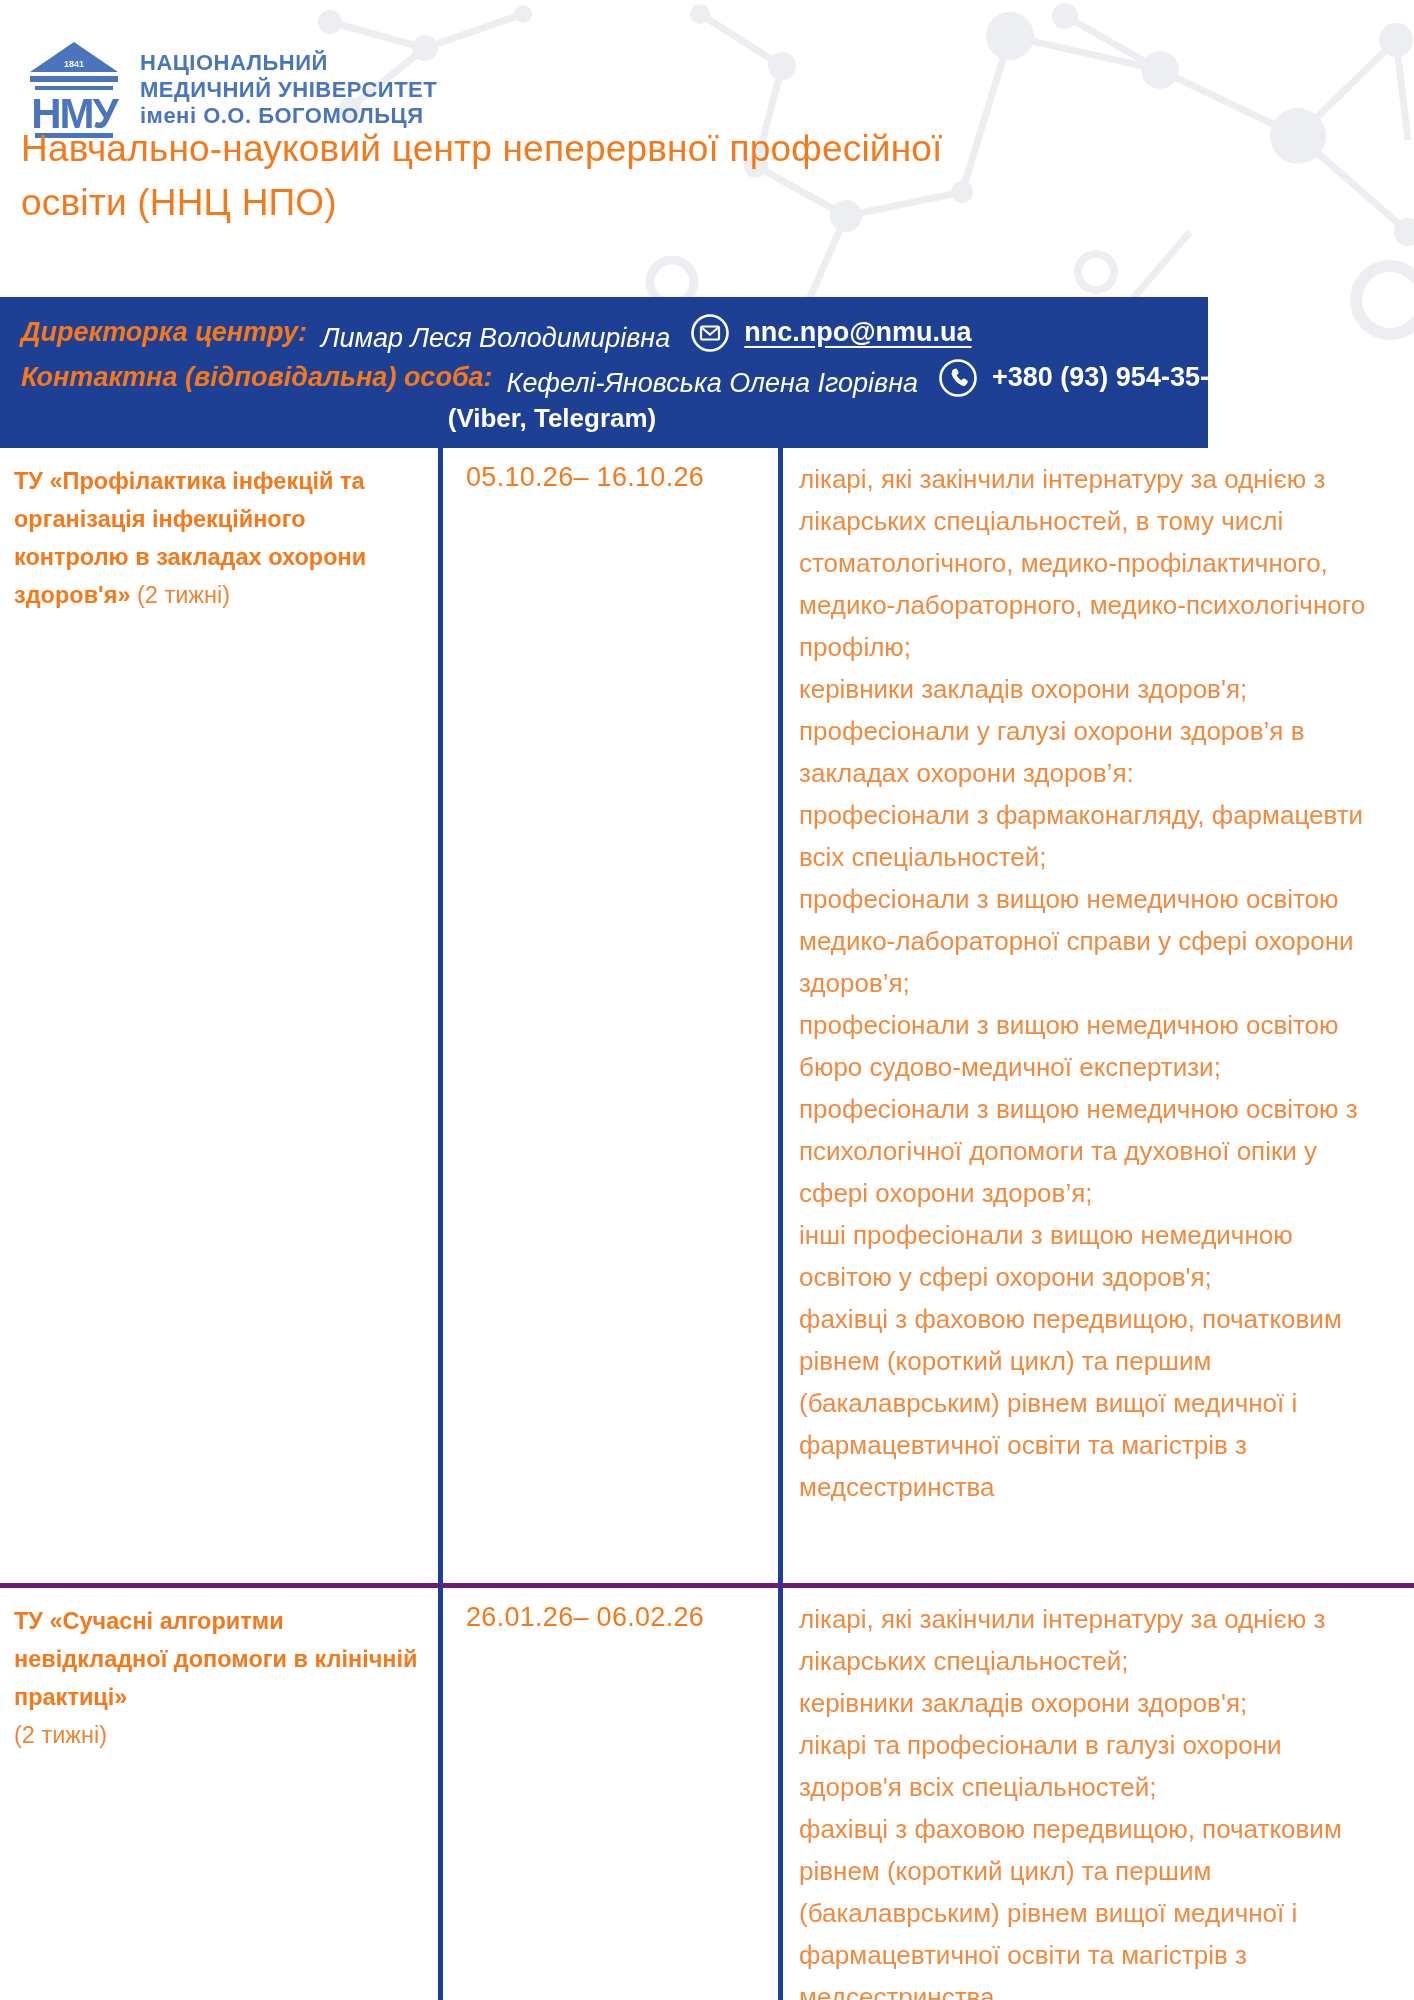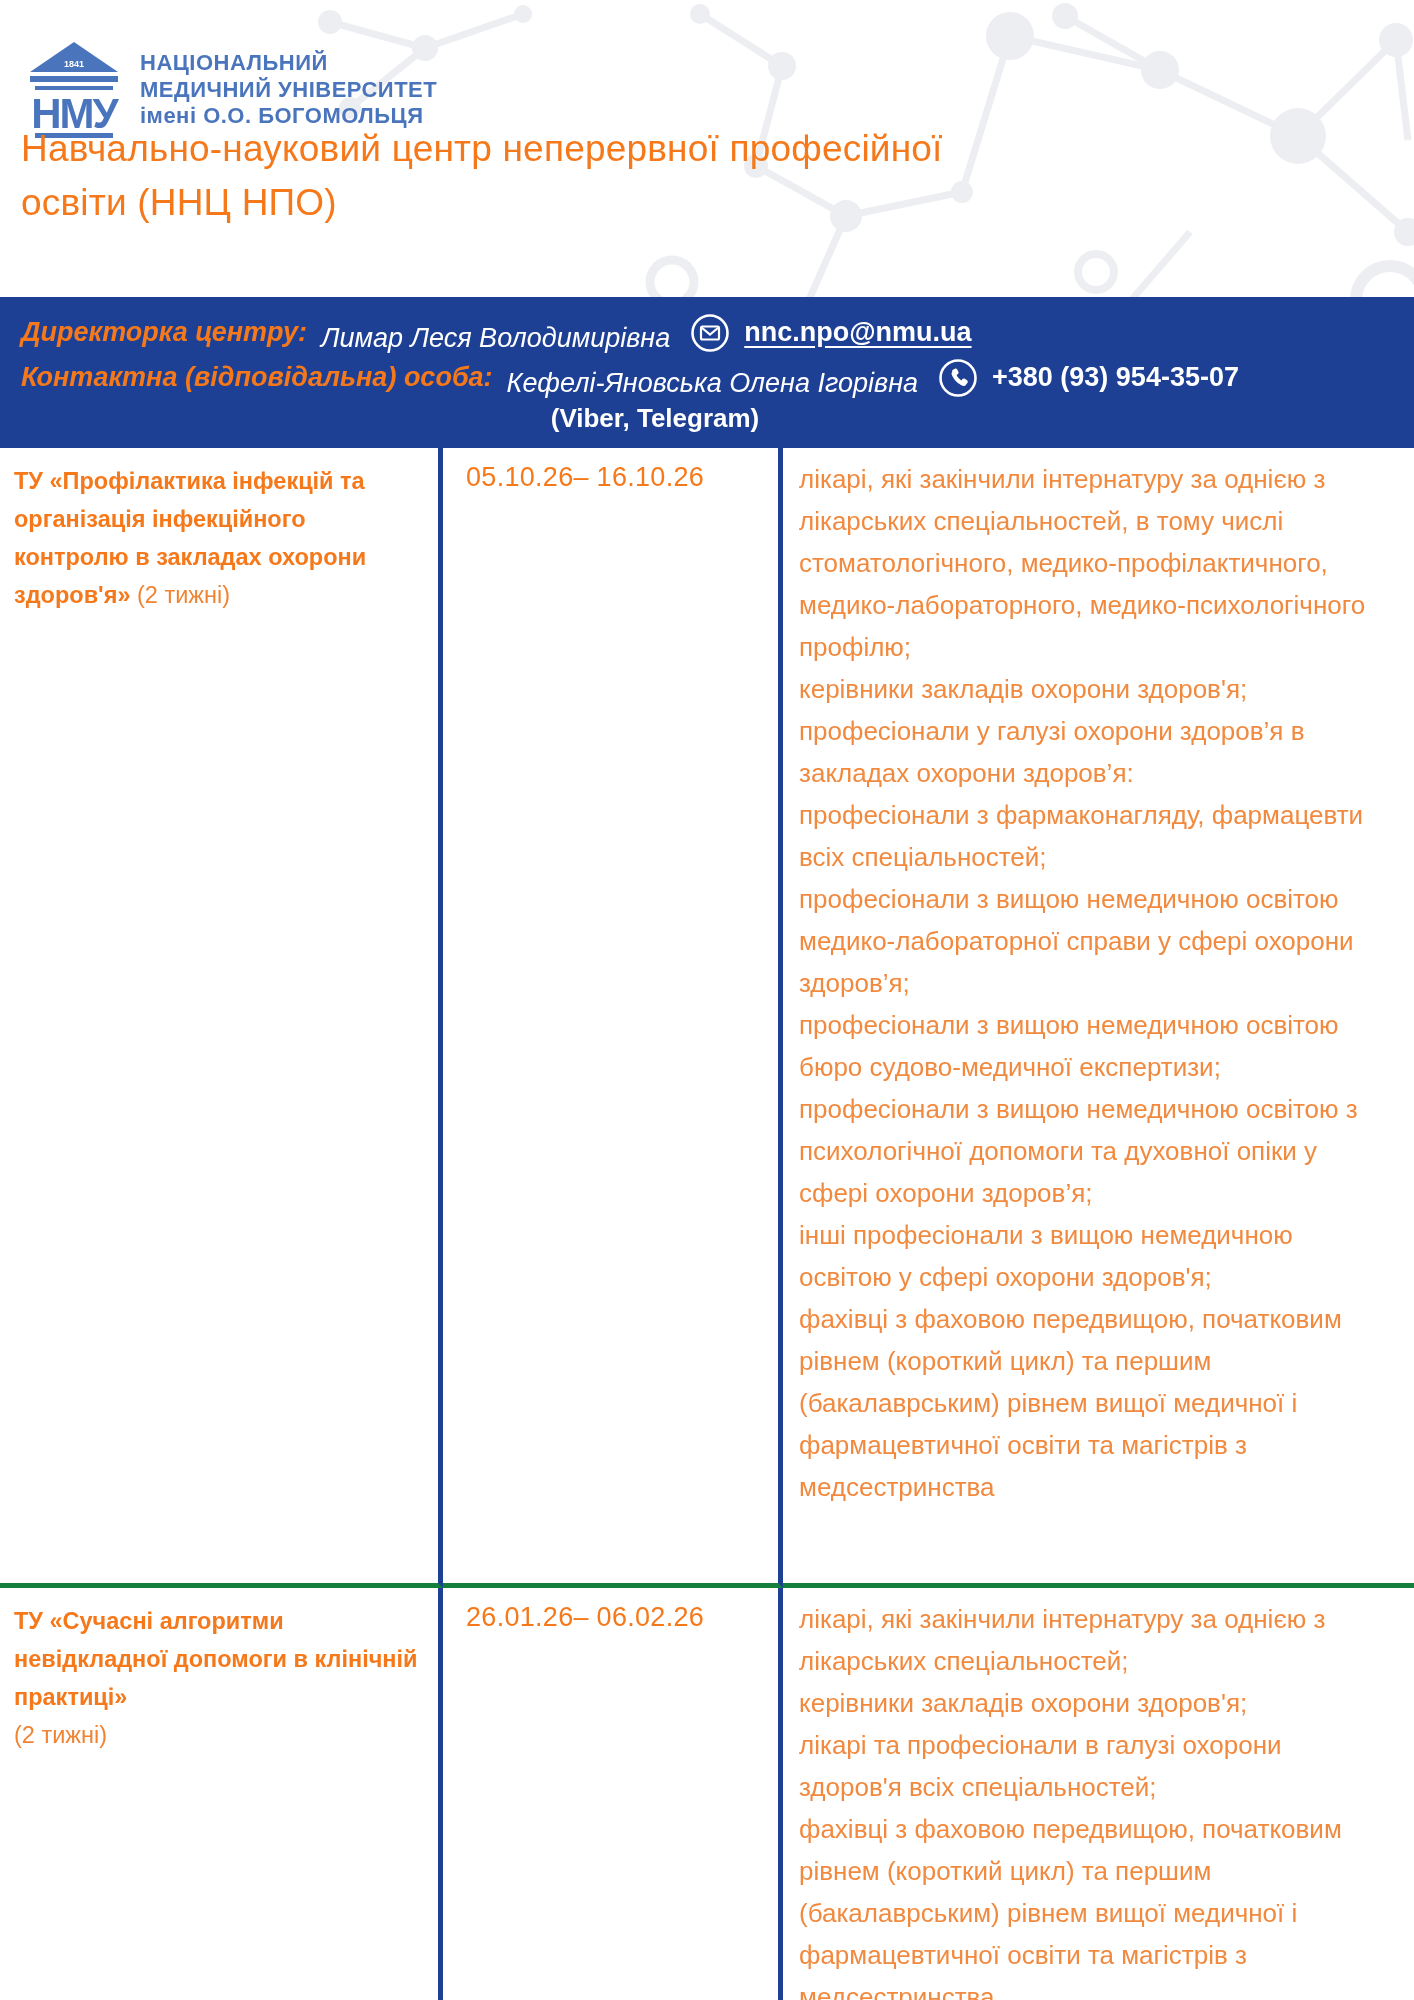--- a/index.html
+++ b/index.html
@@ -20,41 +20,41 @@
 
   
   .page-title {
     position:absolute; top:122px; left:21px; width:1385px; z-index:2;
     color:#f5791b; font-size:37px; font-weight:400; line-height:1.45;
     white-space:pre-line; letter-spacing:.2px;
   }
 
   
   .banner {
-    position:absolute; top:297px; left:0; width:1414px; height:151px; z-index:3;
+    position:absolute; top:297px; left:0; width:1208px; height:151px; z-index:3;
     background:#1e4094; color:#fff; padding:13px 21px 0 21px;
     font-size:27px;
   }
   .banner-line { display:flex; align-items:center; gap:14px; height:45px; white-space:nowrap; }
   .b-label { color:#f5791b; font-weight:700; font-style:italic; }
   .b-name  { color:#ffffff; font-style:italic; font-weight:400;margin-top:12px; }
   .round-icon { width:40px; height:40px; flex:0 0 auto; margin-left:6px; }
   .b-email { color:#fff; font-weight:700; text-decoration:underline; text-underline-offset:5px; cursor:pointer; }
   .b-phone { color:#fff; font-weight:700; }
   .banner-note { text-align:center; padding-right:104px; font-weight:700; font-size:26px; height:40px; line-height:36px; }
 
   
   .table {
     position:absolute; top:448px; left:0; width:1414px; z-index:2;
     display:grid; grid-template-columns:443px 340px 631px;
     grid-template-rows:1140px auto;
   }
   .cell { background:transparent; }
   .bdr-r { border-right:5px solid #1e4094; }
-  .bdr-b { border-bottom:5px solid #15803d; }
+  .bdr-b { border-bottom:5px solid #701a75; }
   .cell-course { padding:14px 16px 0 14px; color:#f5791b; font-size:23.5px; line-height:1.62; }
   .course-title { font-weight:700; }
   .course-note { font-weight:400; color:#f08433; }
   .course-note.block { display:block; }
   .cell-dates { padding:14px 6px 0 23px; color:#f5791b; font-weight:400; font-size:27px; letter-spacing:.3px; }
   .cell-aud { padding:10px 28px 0 16px; color:#f1893e; font-size:26px; line-height:42px; white-space:pre-line; }
 </style>
 </head>
 <body>
 

